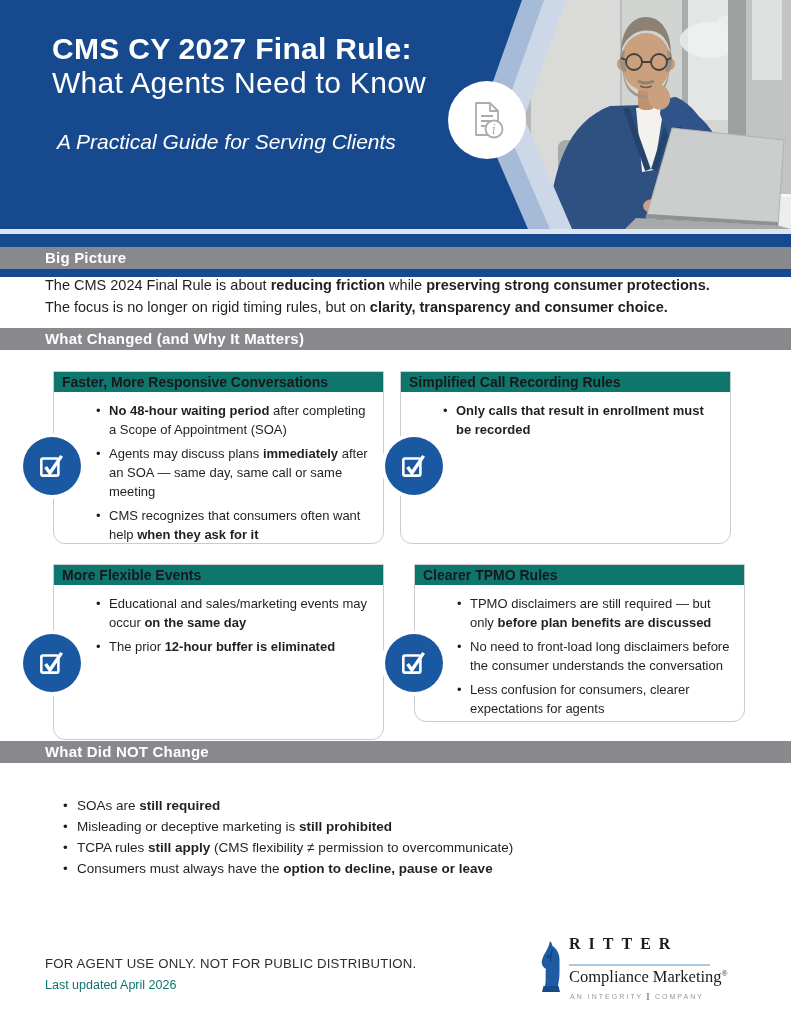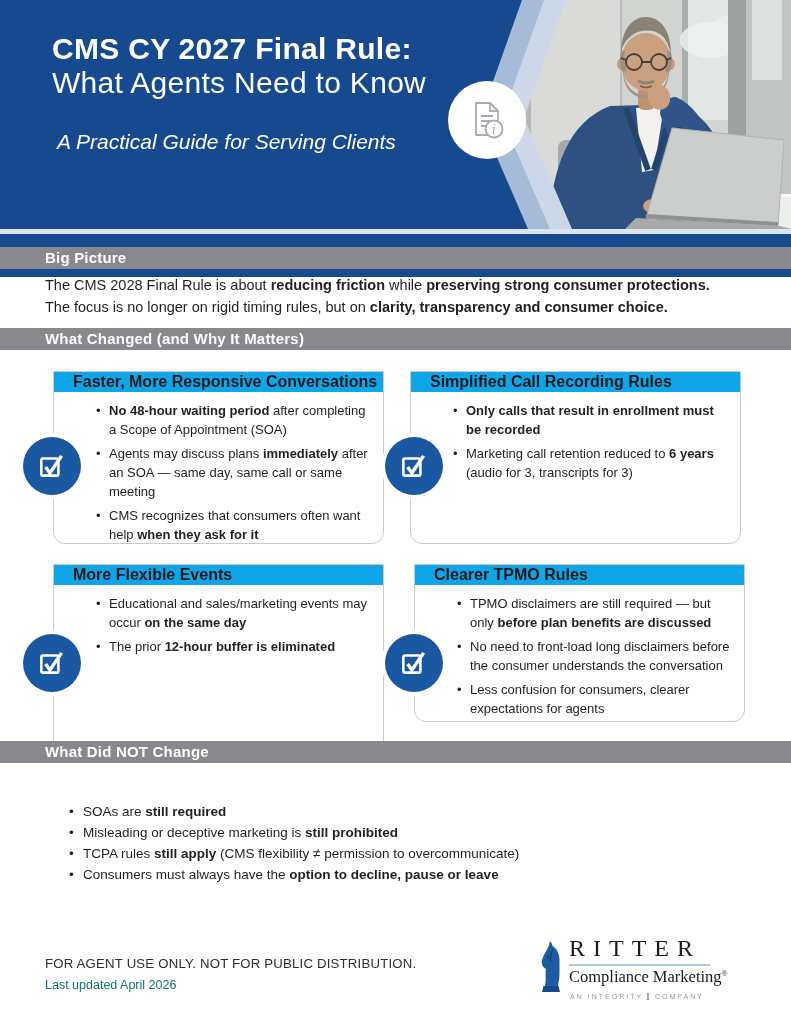--- a/index.html
+++ b/index.html
@@ -32,47 +32,47 @@
   .band-3{top:741px;}
 
   
   .bigpara{position:absolute;left:45px;top:274px;width:730px;}
   .bigpara p{margin:0;font-size:14.5px;line-height:22px;}
 
   
   .card{position:absolute;width:331px;background:#ffffff;border:1px solid #c9cbce;
         border-radius:0 0 12px 12px;box-sizing:border-box;}
   .card-1{left:53px;top:371px;height:173px;}
-  .card-2{left:410px;top:371px;height:173px;}
-  .card-3{left:53px;top:564px;height:198px;}
+  .card-2{left:400px;top:371px;height:173px;}
+  .card-3{left:53px;top:564px;height:176px;}
   .card-4{left:414px;top:564px;height:158px;}
-  .card-band{height:20px;background:#0ea5e9;color:#17181a;font-weight:700;font-size:16px;
-        line-height:20px;padding-left:19px;}
+  .card-band{height:20px;background:#0f766e;color:#17181a;font-weight:700;font-size:14px;
+        line-height:20px;padding-left:8px;}
   .card ul{margin:0;padding:9px 8px 0 55px;list-style:none;}
   .card li{position:relative;font-size:13px;line-height:19px;margin-bottom:5px;}
   .card li::before{content:"•";position:absolute;left:-13px;top:0;}
   .check-badge{position:absolute;width:58px;height:58px;border-radius:50%;background:#1a58a2;
         box-shadow:0 0 0 4px #ffffff;z-index:6;display:flex;align-items:center;justify-content:center;}
   .cb-1{left:23px;top:437px;}
   .cb-2{left:385px;top:437px;}
   .cb-3{left:23px;top:634px;}
   .cb-4{left:385px;top:634px;}
 
   
-  .nochange{position:absolute;left:63px;top:795px;width:690px;margin:6px;padding:0;list-style:none;}
+  .nochange{position:absolute;left:63px;top:795px;width:690px;margin:0;padding:0;list-style:none;}
   .nochange li{position:relative;font-size:13.5px;line-height:21px;padding-left:14px;}
   .nochange li::before{content:"•";position:absolute;left:0;top:0;}
 
   
   .disclaimer{position:absolute;left:45px;top:956px;font-size:13.2px;color:#2e2e2e;letter-spacing:.2px;}
   .updated{position:absolute;left:45px;top:978px;font-size:12.5px;color:#0f766e;}
   .logo{position:absolute;left:538px;top:937px;width:176px;height:64px;}
   .logo .knight{position:absolute;left:0;top:3px;}
   .logo .brand{position:absolute;left:31px;top:-2px;font-family:"Liberation Serif",serif;
-        font-size:24px;font-weight:400;letter-spacing:8px;color:#1c1c1e;white-space:nowrap;}
+        font-size:16px;font-weight:700;letter-spacing:8px;color:#1c1c1e;white-space:nowrap;}
   .logo .rule{position:absolute;left:31px;top:27px;width:141px;height:2px;background:#a9cadf;}
   .logo .brand-sub{position:absolute;left:31px;top:30px;font-family:"Liberation Serif",serif;
         font-size:16.5px;color:#1c1c1e;white-space:nowrap;}
   .logo .reg{font-size:8px;vertical-align:super;}
   .logo .tagline{position:absolute;left:24px;top:53px;width:150px;text-align:center;font-size:7px;
         letter-spacing:2px;color:#96989b;white-space:nowrap;}
   .logo .ibeam{font-family:"Liberation Serif",serif;font-size:10px;font-weight:700;margin:0 3px;
         position:relative;top:1px;}
 </style>
 </head>
@@ -160,40 +160,39 @@
           <circle cx="30" cy="32" r="8.5" fill="#ffffff"></circle>
         </g>
         <text x="30" y="36.5" text-anchor="middle" font-family="DejaVu Serif, serif" font-style="italic" font-size="12" fill="#a9adb2">i</text>
       </svg>
     </div>
   </div>
   <div class="hero-rule"></div>
 
   <div class="band band-1">Big Picture</div>
   <div class="bigpara">
-    <p><span>The CMS 2028 Final Rule is about </span><b>reducing friction</b><span> while </span><b>preserving strong consumer protections.</b></p>
+    <p><span>The CMS 2024 Final Rule is about </span><b>reducing friction</b><span> while </span><b>preserving strong consumer protections.</b></p>
     <p><span>The focus is no longer on rigid timing rules, but on </span><b>clarity, transparency and consumer choice.</b></p>
   </div>
 
   <div class="band band-2">What Changed (and Why It Matters)</div>
 
   <div class="card card-1">
     <div class="card-band">Faster, More Responsive Conversations</div>
     <ul>
       <li><b>No 48-hour waiting period</b><span> after completing a Scope of Appointment (SOA)</span></li>
       <li><span>Agents may discuss plans </span><b>immediately</b><span> after an SOA — same day, same call or same meeting</span></li>
       <li><span>CMS recognizes that consumers often want help </span><b>when they ask for it</b></li>
     </ul>
   </div>
 
   <div class="card card-2">
     <div class="card-band">Simplified Call Recording Rules</div>
     <ul>
       <li><b>Only calls that result in enrollment must be recorded</b></li>
-      <li><span>Marketing call retention reduced to </span><b>6 years</b><span> (audio for 3, transcripts for 3)</span></li>
     </ul>
   </div>
 
   <div class="card card-3">
     <div class="card-band">More Flexible Events</div>
     <ul>
       <li><span>Educational and sales/marketing events may occur </span><b>on the same day</b></li>
       <li><span>The prior </span><b>12-hour buffer is eliminated</b></li>
     </ul>
   </div>

